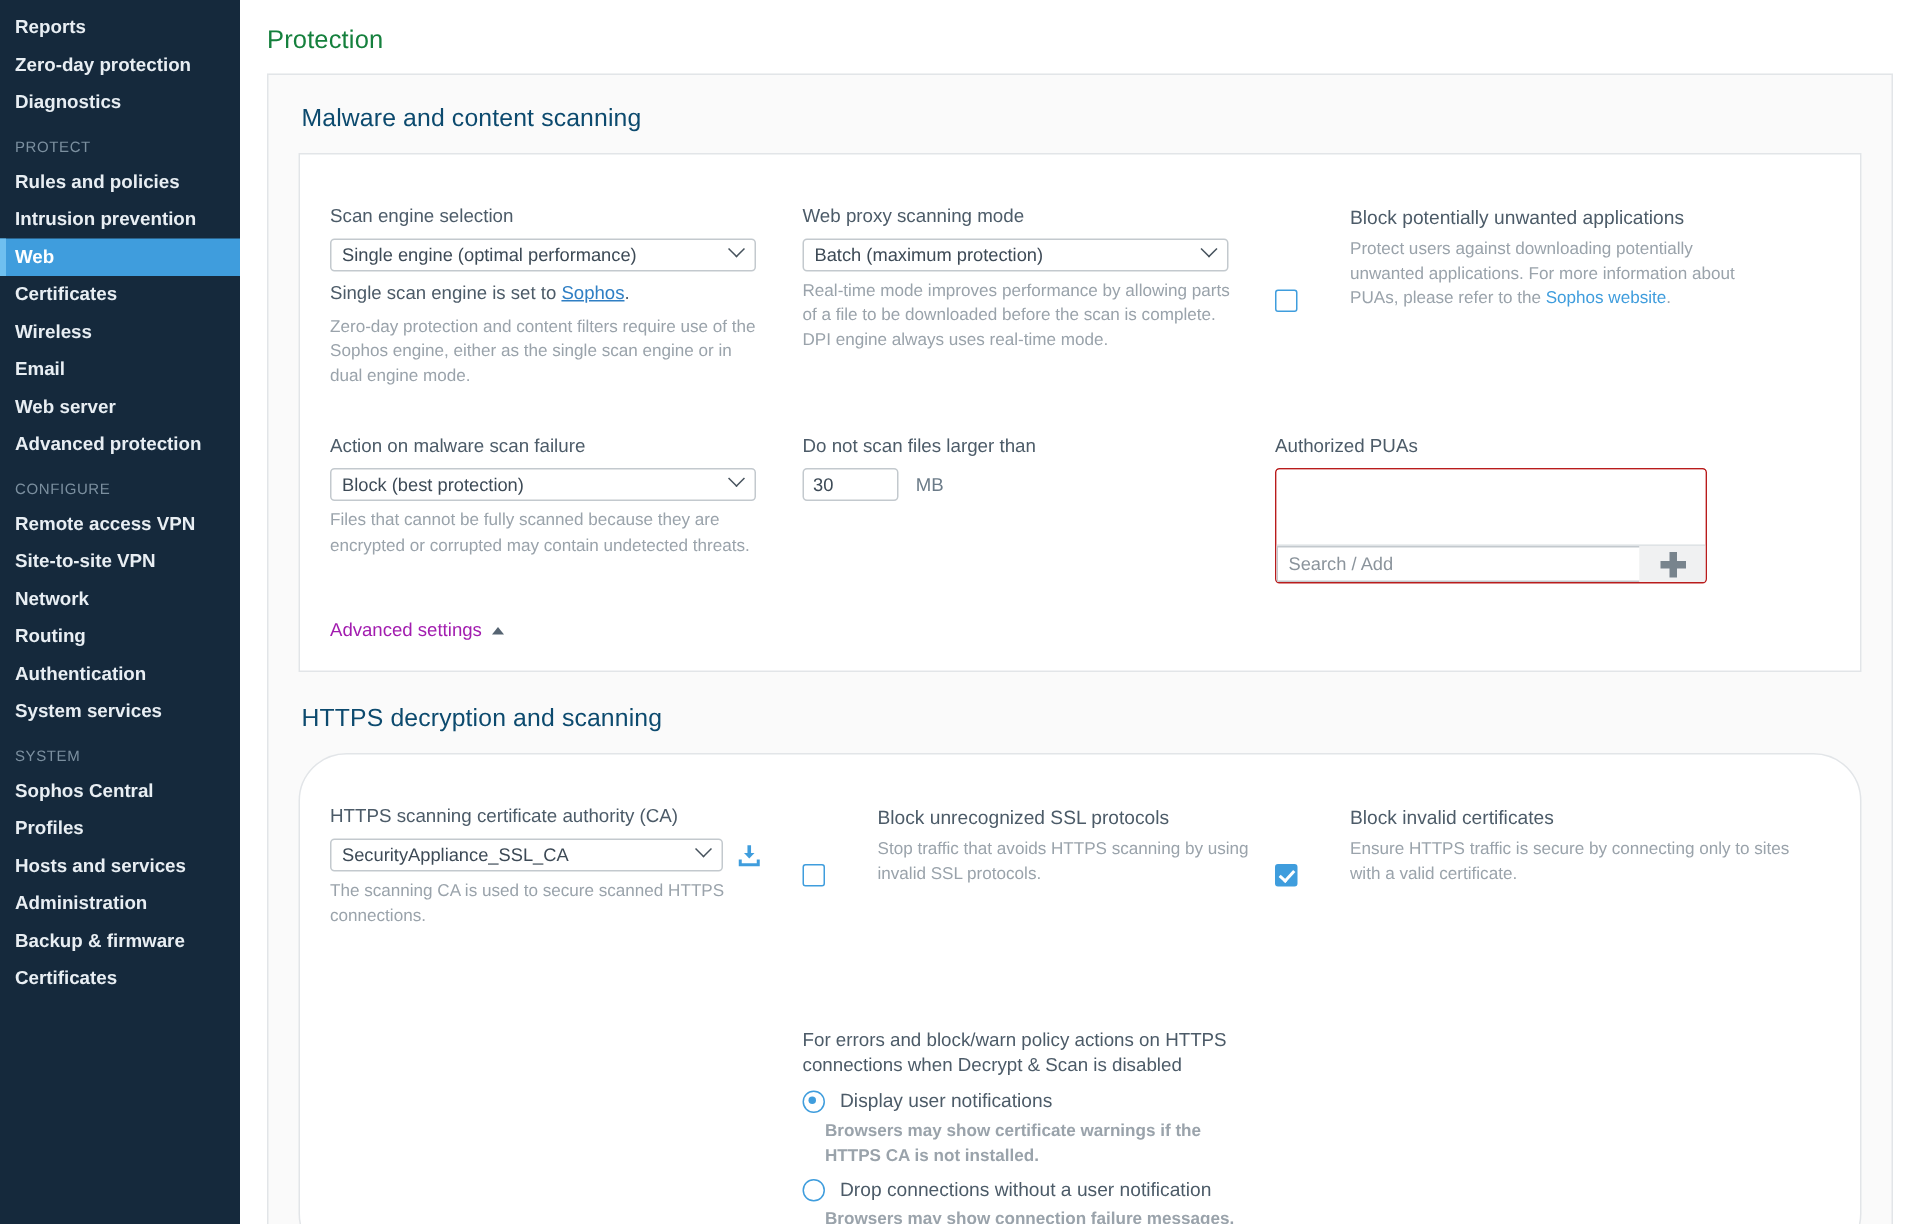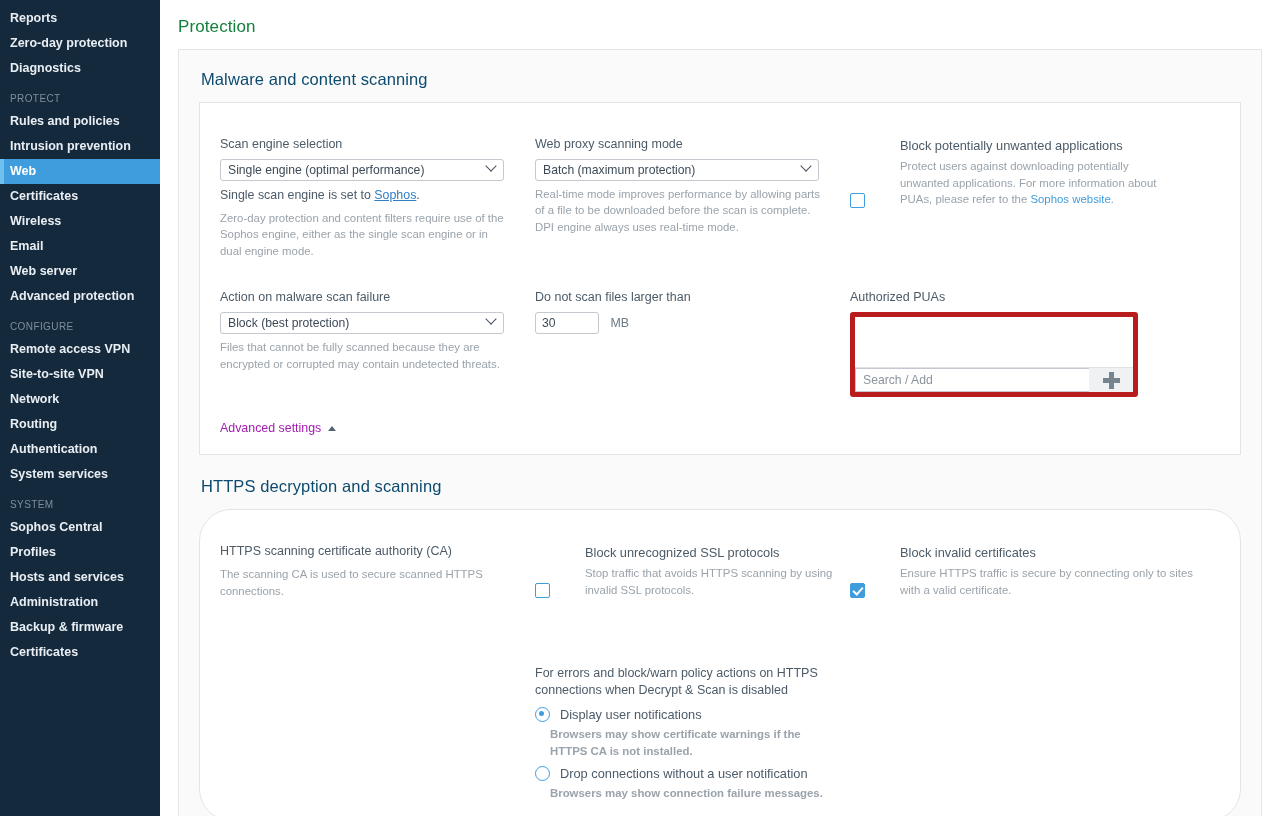--- a/index.html
+++ b/index.html
@@ -209,21 +209,21 @@
   .rb-text { margin-left: 10px; }
   .rb-title { font-size: 12.8px; color: #4c5b68; line-height: 1.2; }
   .rb-desc {
     font-size: 11.4px; color: #9aa3ab;
     line-height: 1.45; margin-top: 3px; margin-left: 15px; max-width: 290px; font-weight: bold;
   }
 
   
   .listbox {
     width: 288px;
-    border: 5px solid #b91c1c;
+    border: 1px solid #b91c1c;
     border-radius: 3px;
     background: #fff;
     overflow: hidden;
   }
   .listbox-body { height: 50px; background: #fff; }
   .listbox-foot {
     display: flex; align-items: stretch;
     border-top: 1px solid #dfe3e6;
     background: #f0f1f2;
     height: 25px;
@@ -455,20 +455,35 @@
         </div>
       </div>
 
       <div class="section-title" style="margin-top:22px;">HTTPS decryption and scanning</div>
 
       <div class="panel https">
         <div class="cols">
 
           <div class="col1">
             <div class="field-label">HTTPS scanning certificate authority (CA)</div>
+            <div style="display:flex;align-items:center;">
+              <div class="select-wrap">
+                <select class="narrow">
+                  <option>SecurityAppliance_SSL_CA</option>
+                </select>
+                <span class="caret"></span>
+              </div>
+              <span class="dl-icon">
+                <svg width="17" height="17" viewBox="0 0 17 17">
+                  <path d="M8.5 1.5 L8.5 8.5" stroke="#3f9ddd" stroke-width="2.4" fill="none"></path>
+                  <path d="M5 6.6 L8.5 10.3 L12 6.6 Z" fill="#3f9ddd"></path>
+                  <path d="M2.5 11 L2.5 14.5 L14.5 14.5 L14.5 11" stroke="#3f9ddd" stroke-width="2" fill="none"></path>
+                </svg>
+              </span>
+            </div>
             <div class="helper">The scanning CA is used to secure scanned HTTPS connections.</div>
           </div>
 
           <div class="col2">
             <div class="cb-row">
               <span class="cbox"></span>
               <span class="cb-text">
                 <span class="cb-title">Block unrecognized SSL protocols</span>
                 <div class="cb-desc">Stop traffic that avoids HTTPS scanning by using invalid SSL protocols.</div>
               </span>

